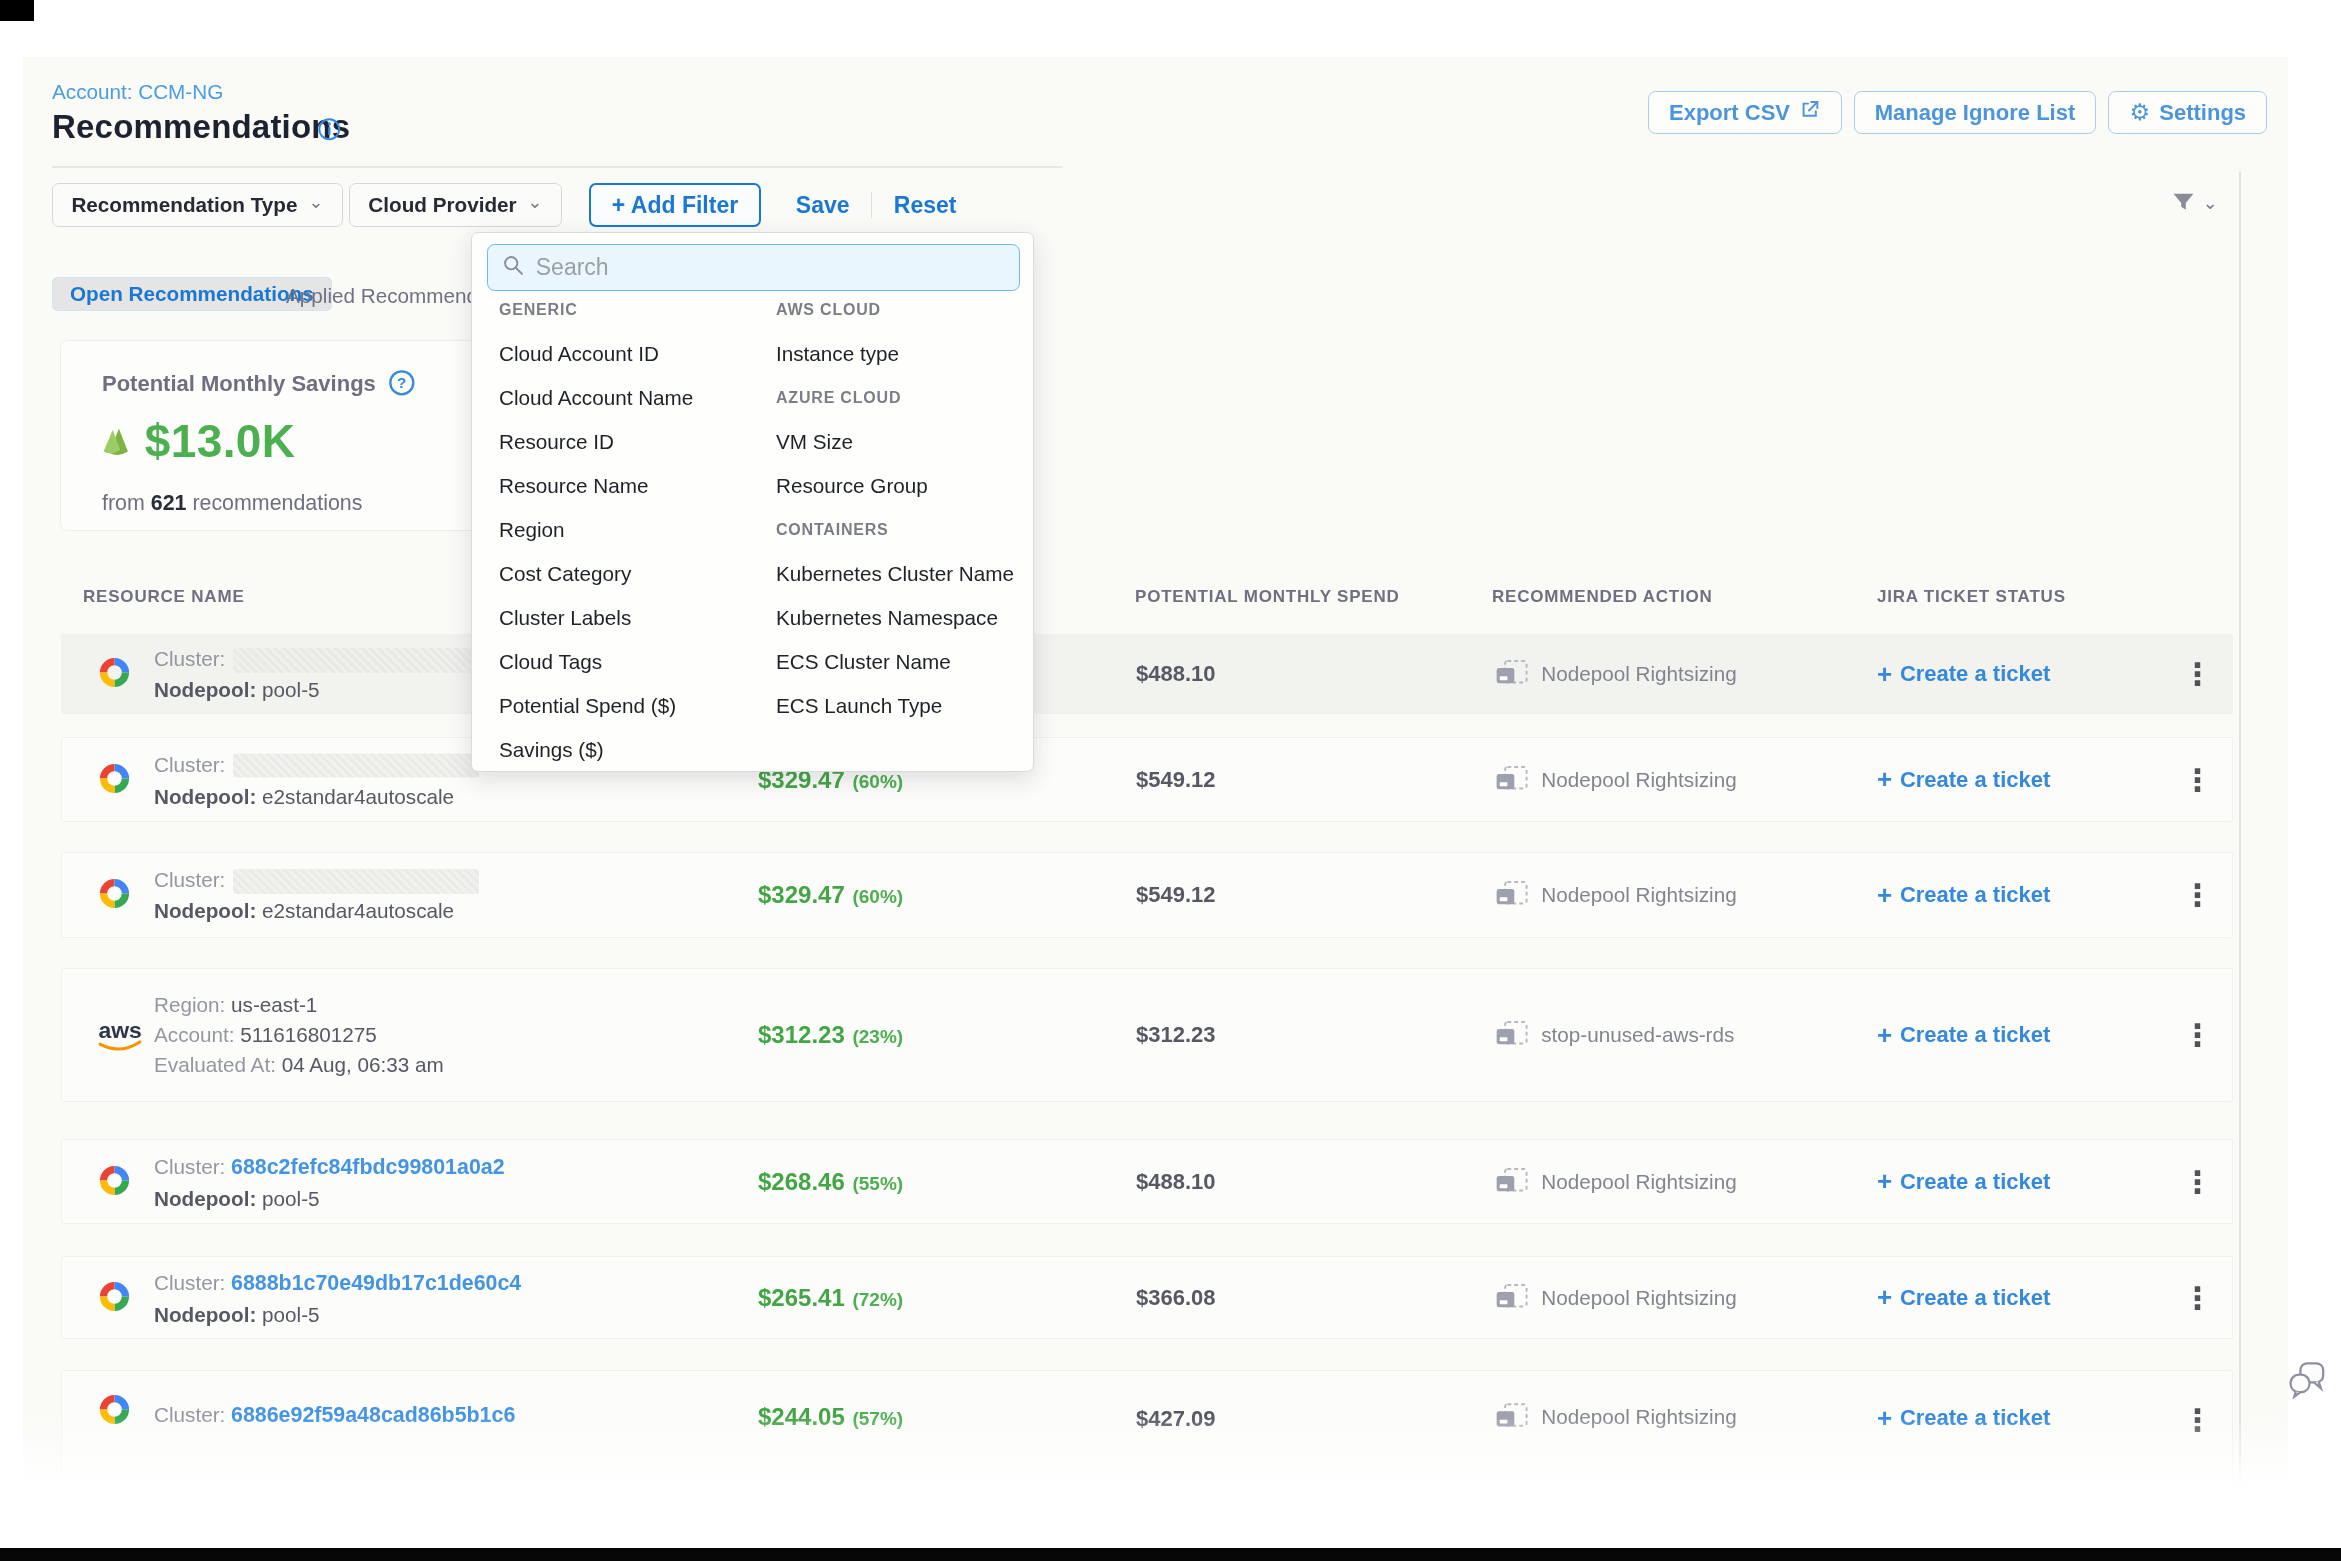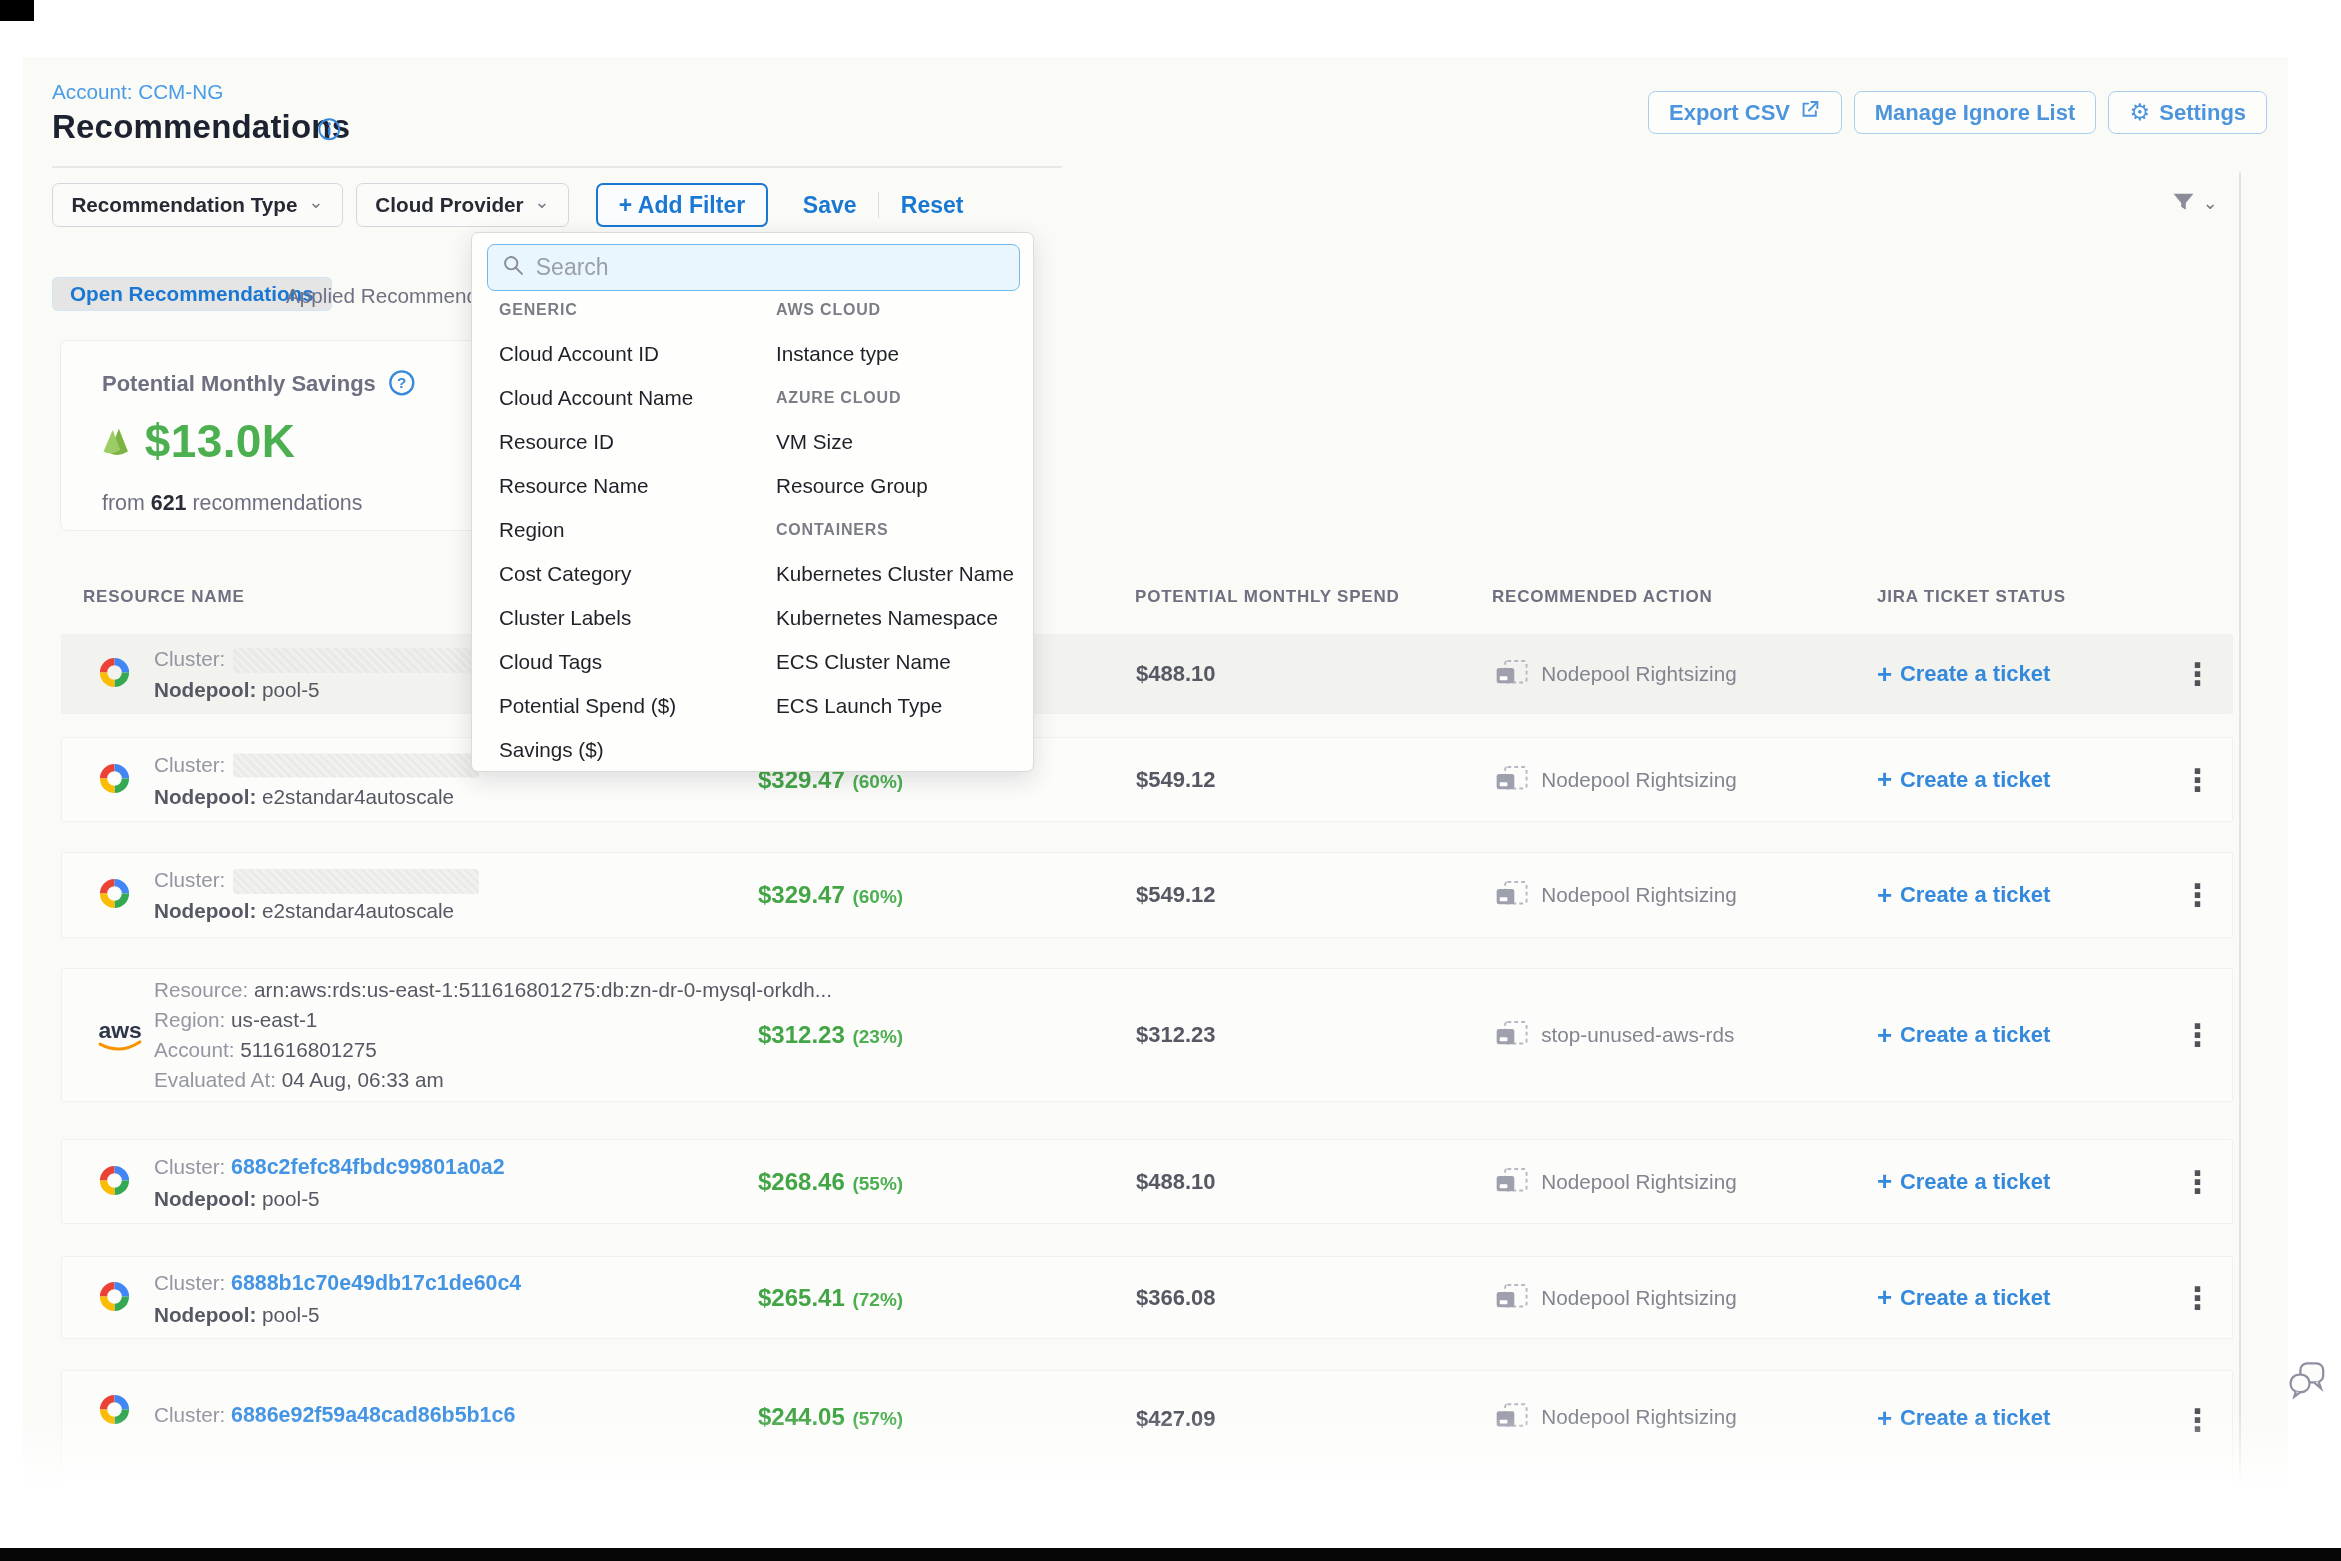--- a/index.html
+++ b/index.html
@@ -132,21 +132,21 @@
       <span class="gear-glyph">⚙</span>
       <span>Settings</span>
     </div>
   </div>
 
   <div class="abs filter-row">
     <div class="pill">
       <span>Recommendation Type</span>
       <span class="chev">⌄</span>
     </div>
-    <div class="pill" style="margin-left:13px">
+    <div class="pill" style="margin-left:6px">
       <span>Cloud Provider</span>
       <span class="chev">⌄</span>
     </div>
     <div class="add-filter">+ Add Filter</div>
     <div class="tlink save-link">Save</div>
     <div class="vsep"></div>
     <div class="tlink">Reset</div>
   </div>
 
   <div class="abs funnel-wrap">
@@ -285,21 +285,20 @@
   </div>
 
   <div class="abs row" style="top:911px;height:134px">
     <span class="cell res-icon">
       <svg width="52" height="37" viewBox="0 0 68 48">
           <text x="2" y="30" font-size="30" font-weight="bold" fill="#2d3748" font-family="Liberation Sans,sans-serif">aws</text>
           <path d="M4 38 Q30 52 56 35" stroke="#f79400" stroke-width="4" fill="none" stroke-linecap="round"></path>
         </svg>
     </span>
     <div class="cell res-text" style="line-height:30px">
-      <div><span class="lab">Resource:</span> <span class="val">arn:aws:rds:us-east-1:511616801275:db:zn-dr-0-mysql-orkdh...</span></div>
       <div><span class="lab">Region:</span> <span class="val">us-east-1</span></div>
       <div><span class="lab">Account:</span> <span class="val">511616801275</span></div>
       <div><span class="lab">Evaluated At:</span> <span class="val">04 Aug, 06:33 am</span></div>
     </div>
     <div class="cell savings-cell">
       <span class="savings-val">$312.23</span><span class="savings-pct">(23%)</span>
     </div>
     <div class="cell spend-cell">$312.23</div>
     <div class="cell action-cell">
       <span><svg width="34" height="27.6" viewBox="0 0 44 36">

